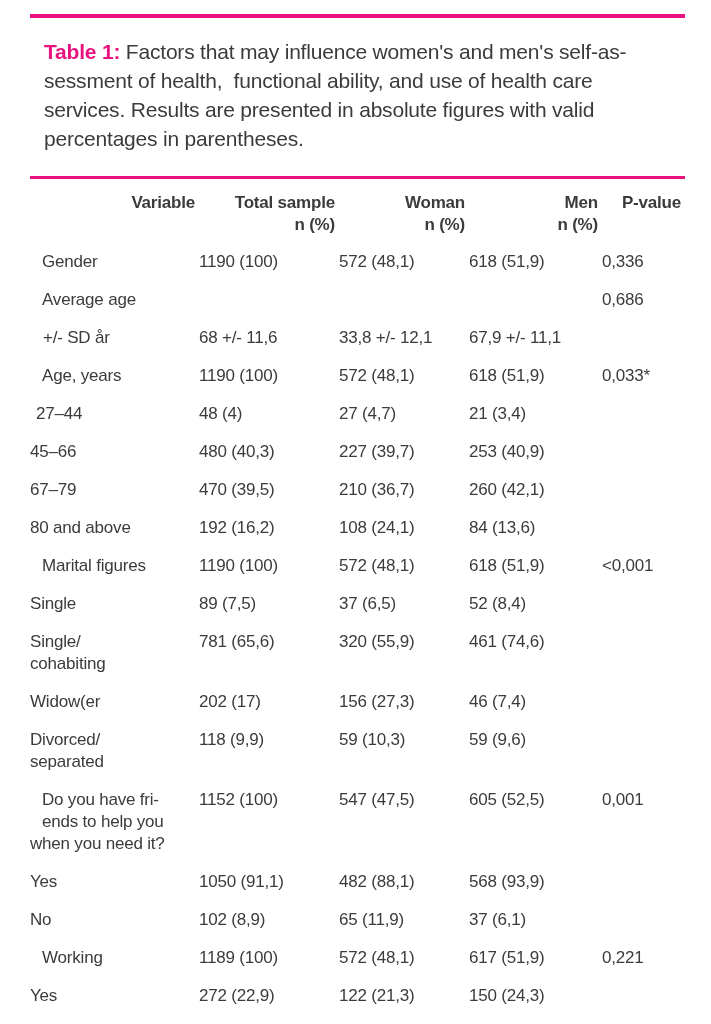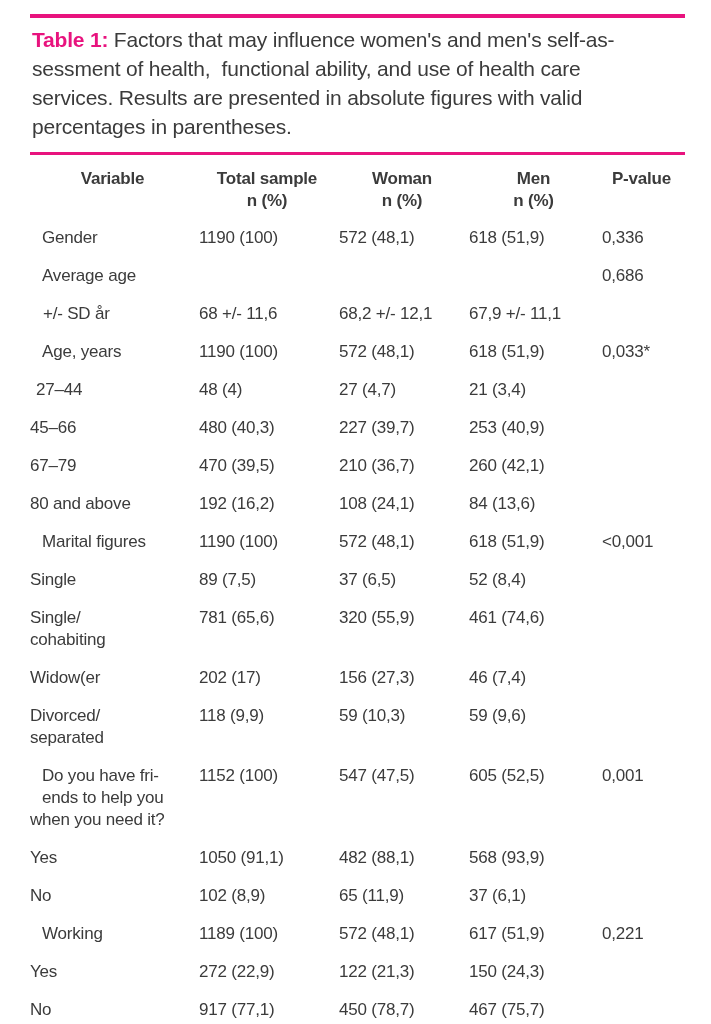--- a/index.html
+++ b/index.html
@@ -11,42 +11,42 @@
     font-family: "Liberation Sans", sans-serif;
     color: #3b3b3b;
     padding: 14px 26px 0 30px;
     overflow: hidden;
     letter-spacing: -0.2px;
   }
   .rule { background: #e8137e; border: 0; margin: 0; }
   .rule-top { height: 4px; }
   .rule-mid { height: 3px; }
   .caption {
-    margin: 0;
+    margin: 12px;
     padding: 7px 0 11px 2px;
     font-size: 21px;
     line-height: 29px;
     color: #3b3b3b;
   }
   .caption-label { color: #e8137e; font-weight: bold; }
   .caption-text { white-space: pre-wrap; }
   table.data {
     width: 100%;
     border-collapse: collapse;
     table-layout: fixed;
     font-size: 17px;
     color: #3b3b3b;
   }
   col.c1 { width: 169px; }
   col.c2 { width: 140px; }
   col.c3 { width: 130px; }
   col.c4 { width: 133px; }
   col.c5 { width: auto; }
   th {
-    text-align: center;
+    text-align: right;
     vertical-align: top;
     font-weight: bold;
     padding: 13px 4px 7px 0;
     line-height: 22px;
     font-size: 17px;
   }
   th .sub { display: block; font-weight: bold; }
   td {
     vertical-align: top;
     text-align: left;
@@ -125,21 +125,21 @@
     <td></td>
     <td></td>
     <td>0,686</td>
   </tr>
 
   <tr>
     <td>
             <div class="varline indent2">+/- SD år</div>
           </td>
     <td>68 +/- 11,6</td>
-    <td>68,2 +/- 12,1</td>
+    <td>33,8 +/- 12,1</td>
     <td>67,9 +/- 11,1</td>
     <td></td>
   </tr>
 
   <tr>
     <td>
             <div class="varline bold">Age, years</div>
           </td>
     <td>1190 (100)</td>
     <td>572 (48,1)</td>

